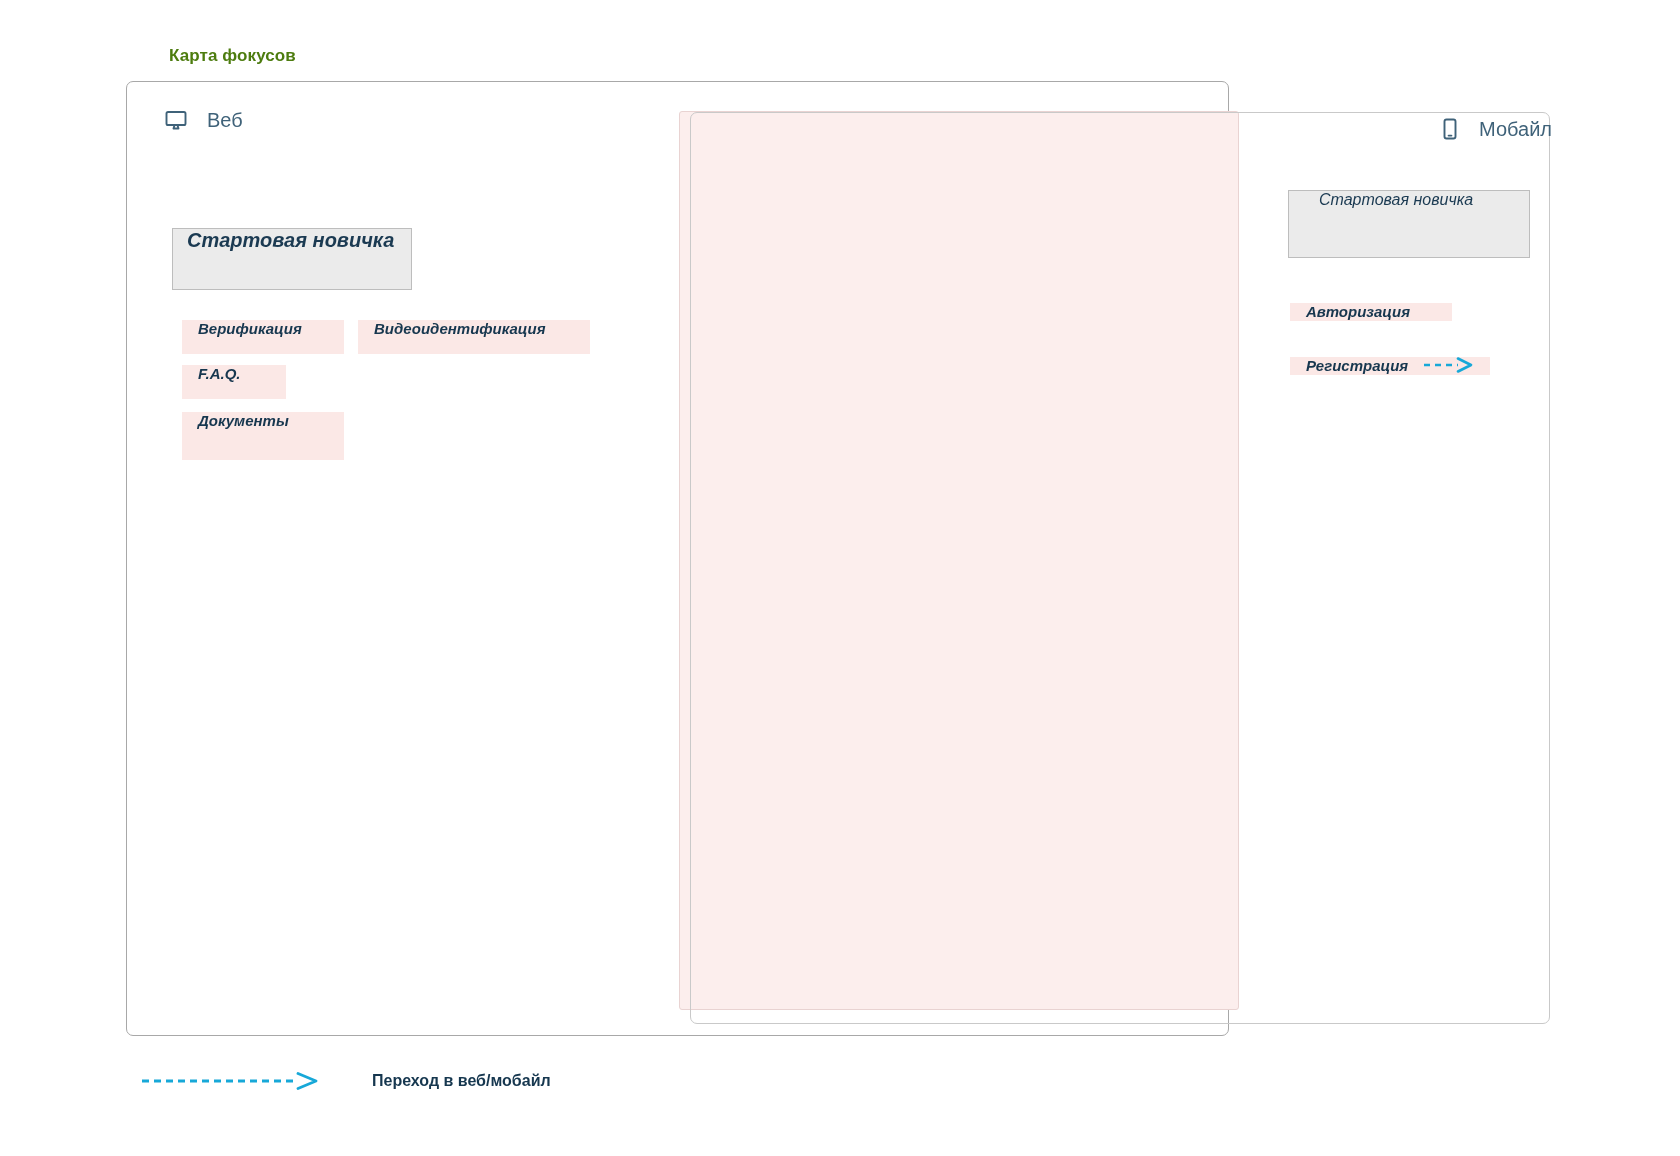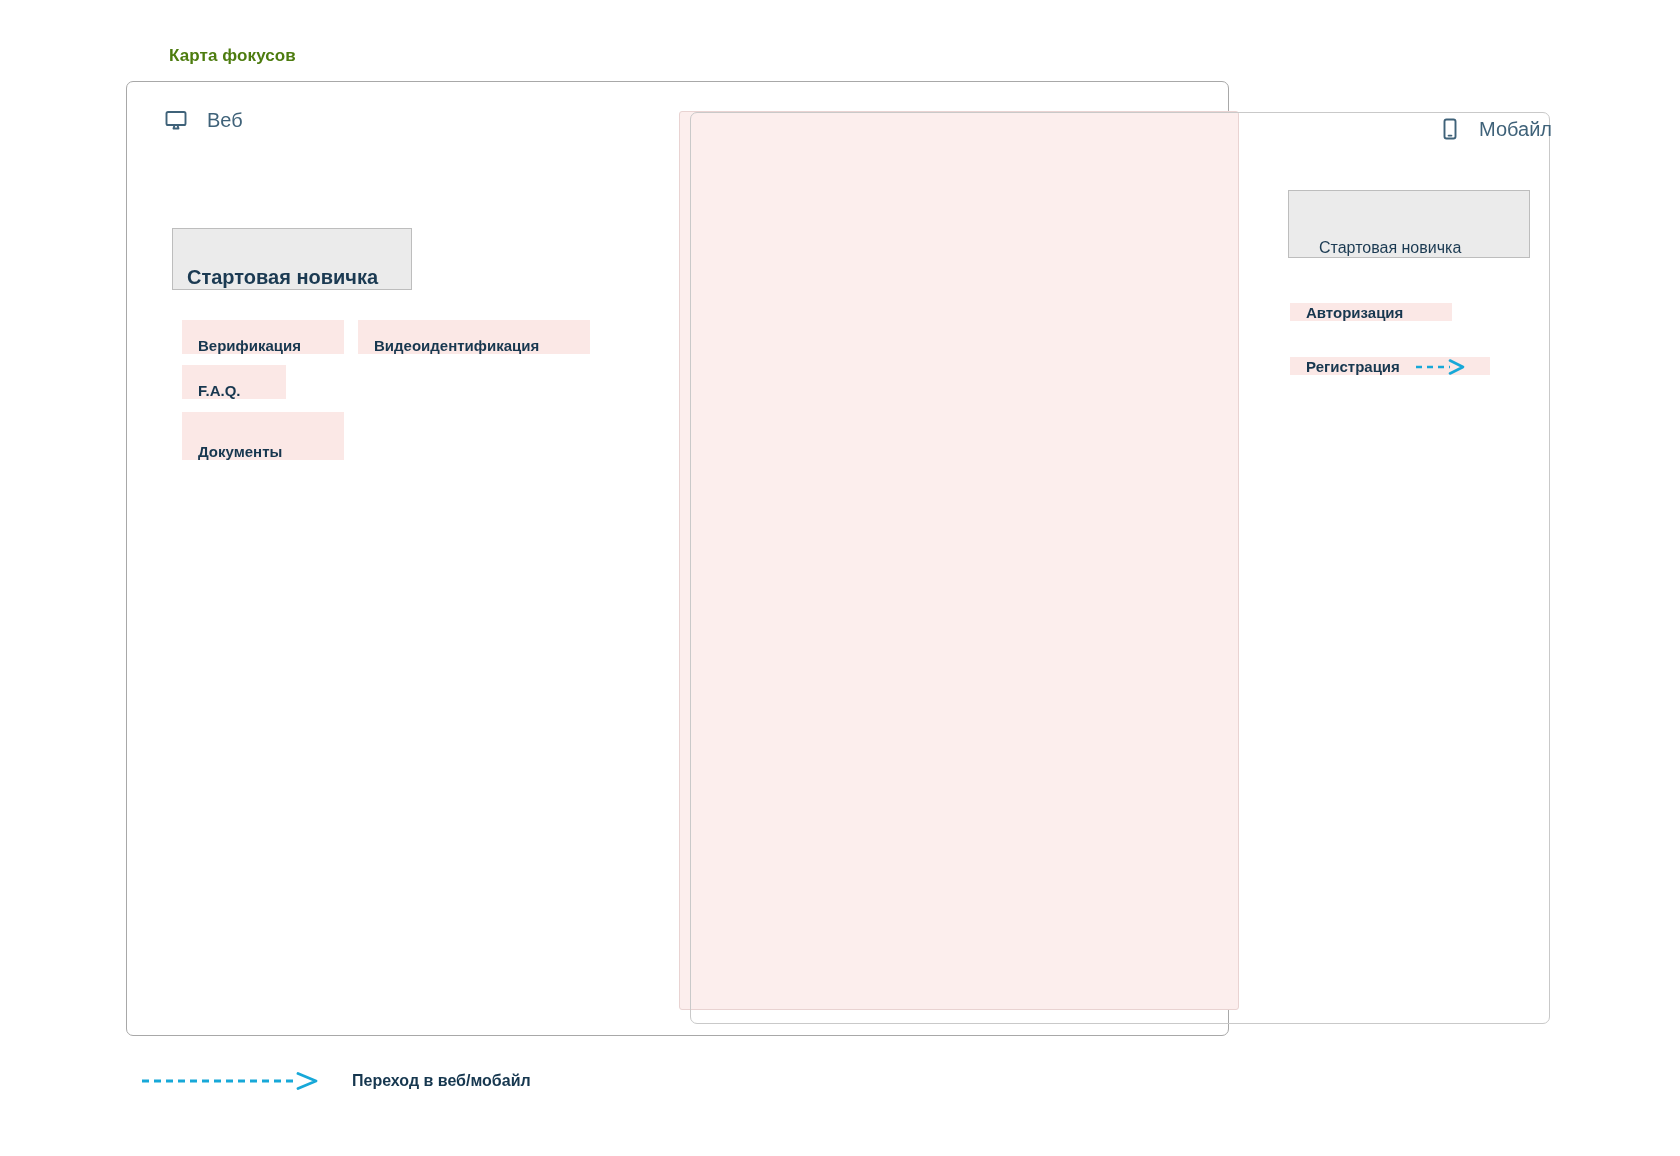--- a/index.html
+++ b/index.html
@@ -90,23 +90,24 @@
     box-sizing: border-box;
     border-radius: 3px;
     z-index: 2;
   }
 
   
   .node {
     position: absolute;
     box-sizing: border-box;
     display: flex;
-    align-items: flex-end;
+    align-items: flex-start;
     z-index: 5;
     white-space: nowrap;
+    font-style: italic;
   }
   .node.gray {
     background: #ebebeb;
     border: 1px solid #bdbdbd;
     color: #1b3a52;
   }
   .node.pink {
     background: #fbe8e6;
     border: none;
     color: #17374f;
@@ -194,21 +195,21 @@
     line-height: 0;
   }
 
   
   .legend {
     position: absolute;
     left: 140px;
     top: 1072px;
     display: flex;
     align-items: center;
-    gap: 24px;
+    gap: 44px;
     z-index: 7;
   }
   .legend-label {
     font-size: 16px;
     font-weight: bold;
     color: #16374f;
   }
 </style>
 </head>
 <body>

